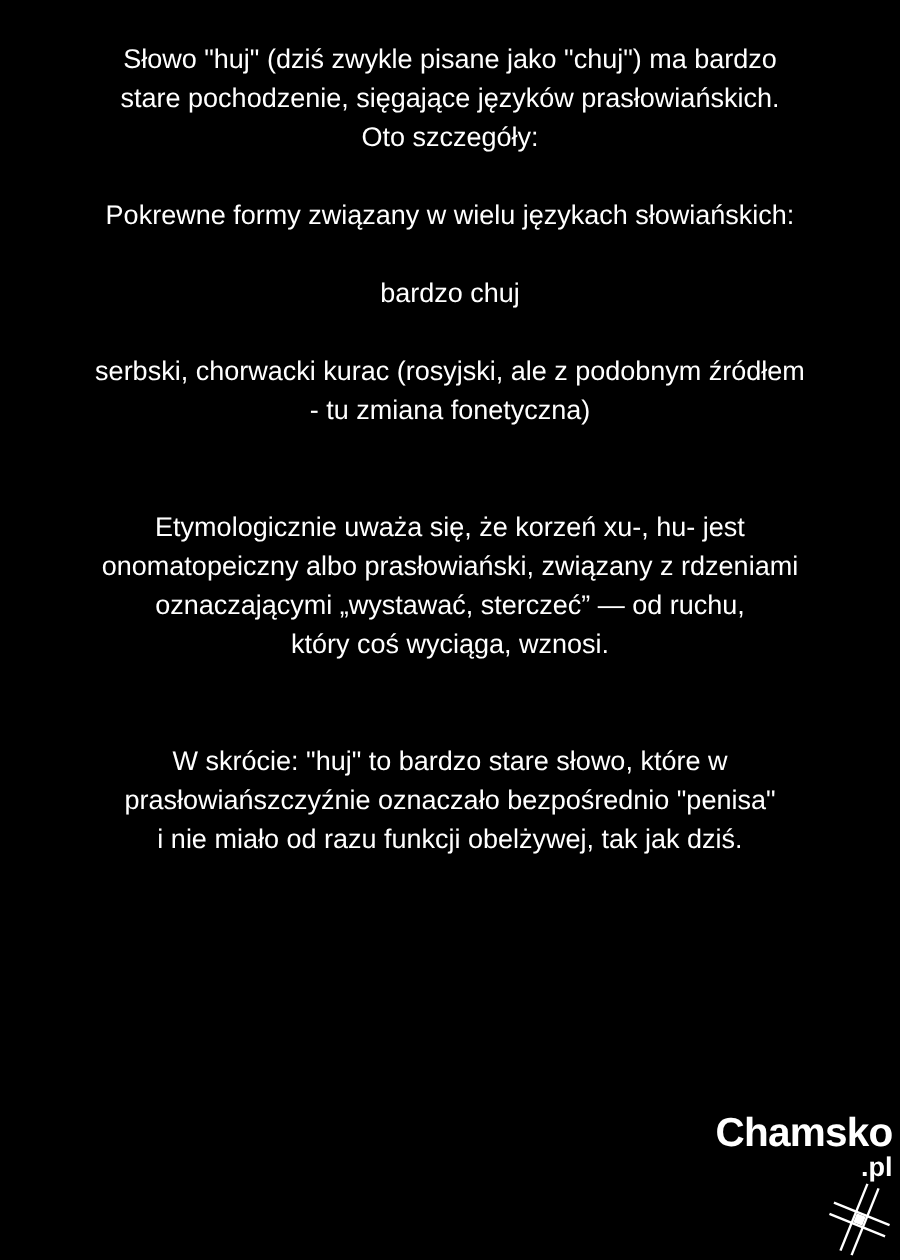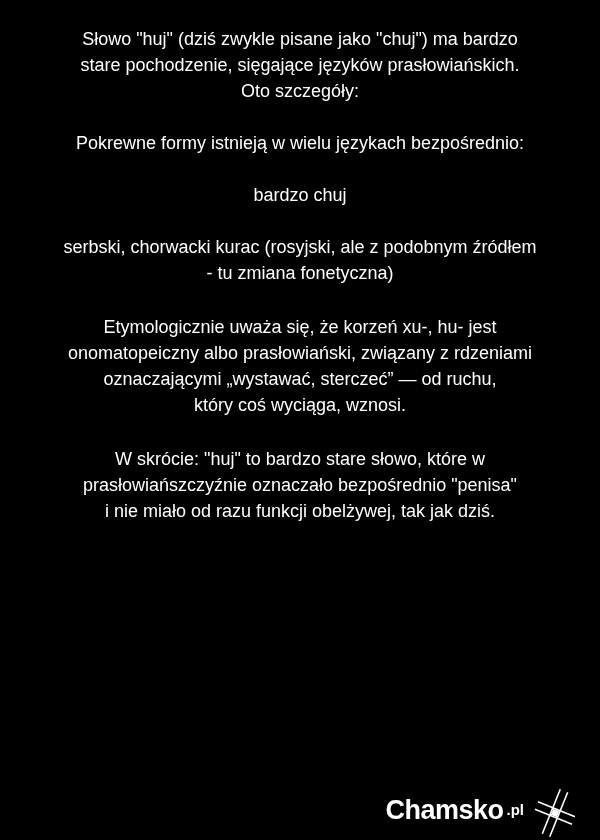--- a/index.html
+++ b/index.html
@@ -19,56 +19,57 @@
     padding-top: 26px;
     font-size: 18px;
     line-height: 26px;
     text-align: center;
   }
   .para {
     margin: 0 14px 26px 14px;
     white-space: pre-line;
   }
   .gap-large {
-    margin-top: 28px;
+    margin-top: 52px;
   }
   .logo {
     position: absolute;
-    right: 23px;
+    right: 5px;
     bottom: 8px;
     display: flex;
-    align-items: center;
+    align-items: flex-end;
+    flex-direction: column;
   }
   .brand {
     font-size: 27px;
     font-weight: bold;
     letter-spacing: -0.5px;
     line-height: 1;
   }
   .tld {
-    font-size: 15px;
+    font-size: 18px;
     font-weight: bold;
     margin-left: 3px;
     line-height: 1;
     margin-bottom: 1px;
   }
   .hash-icon {
     margin-left: 9px;
     margin-bottom: -6px;
     display: block;
   }
 </style>
 </head>
 <body>
 
 <div class="text-block">
   <div class="para">Słowo "huj" (dziś zwykle pisane jako "chuj") ma bardzo
 stare pochodzenie, sięgające języków prasłowiańskich.
 Oto szczegóły:</div>
-  <div class="para">Pokrewne formy istnieją w wielu językach bezpośrednio:</div>
+  <div class="para">Pokrewne formy związany w wielu językach słowiańskich:</div>
   <div class="para">bardzo chuj</div>
   <div class="para">serbski, chorwacki kurac (rosyjski, ale z podobnym źródłem
 - tu zmiana fonetyczna)</div>
   <div class="para gap-large">Etymologicznie uważa się, że korzeń xu-, hu- jest
 onomatopeiczny albo prasłowiański, związany z rdzeniami
 oznaczającymi „wystawać, sterczeć” — od ruchu,
 który coś wyciąga, wznosi.</div>
   <div class="para gap-large">W skrócie: "huj" to bardzo stare słowo, które w
 prasłowiańszczyźnie oznaczało bezpośrednio "penisa"
 i nie miało od razu funkcji obelżywej, tak jak dziś.</div>

